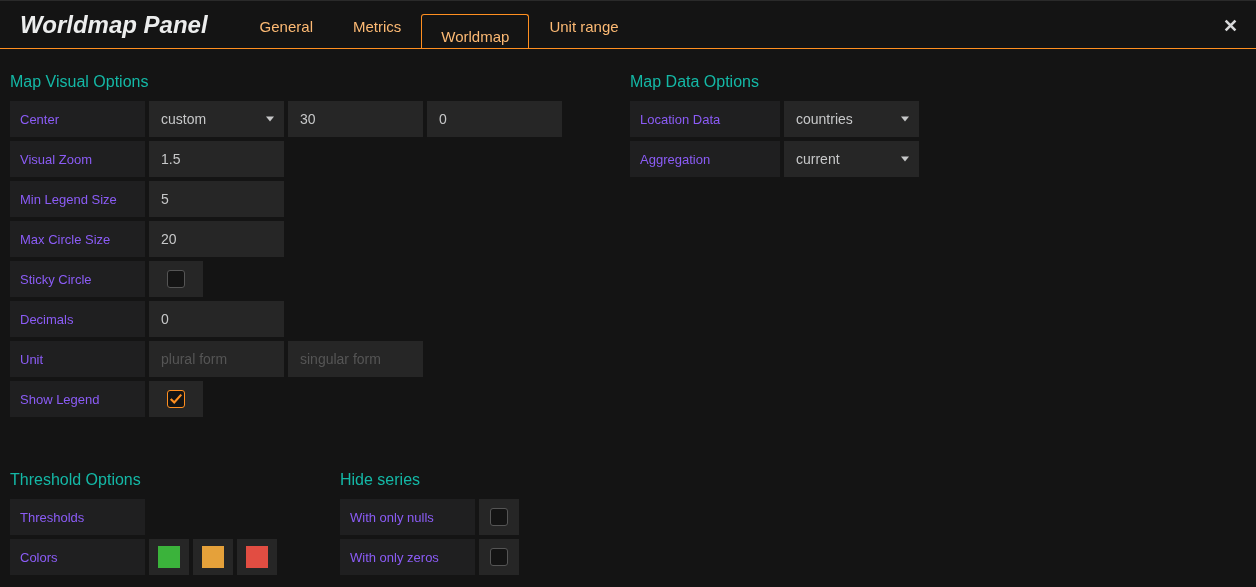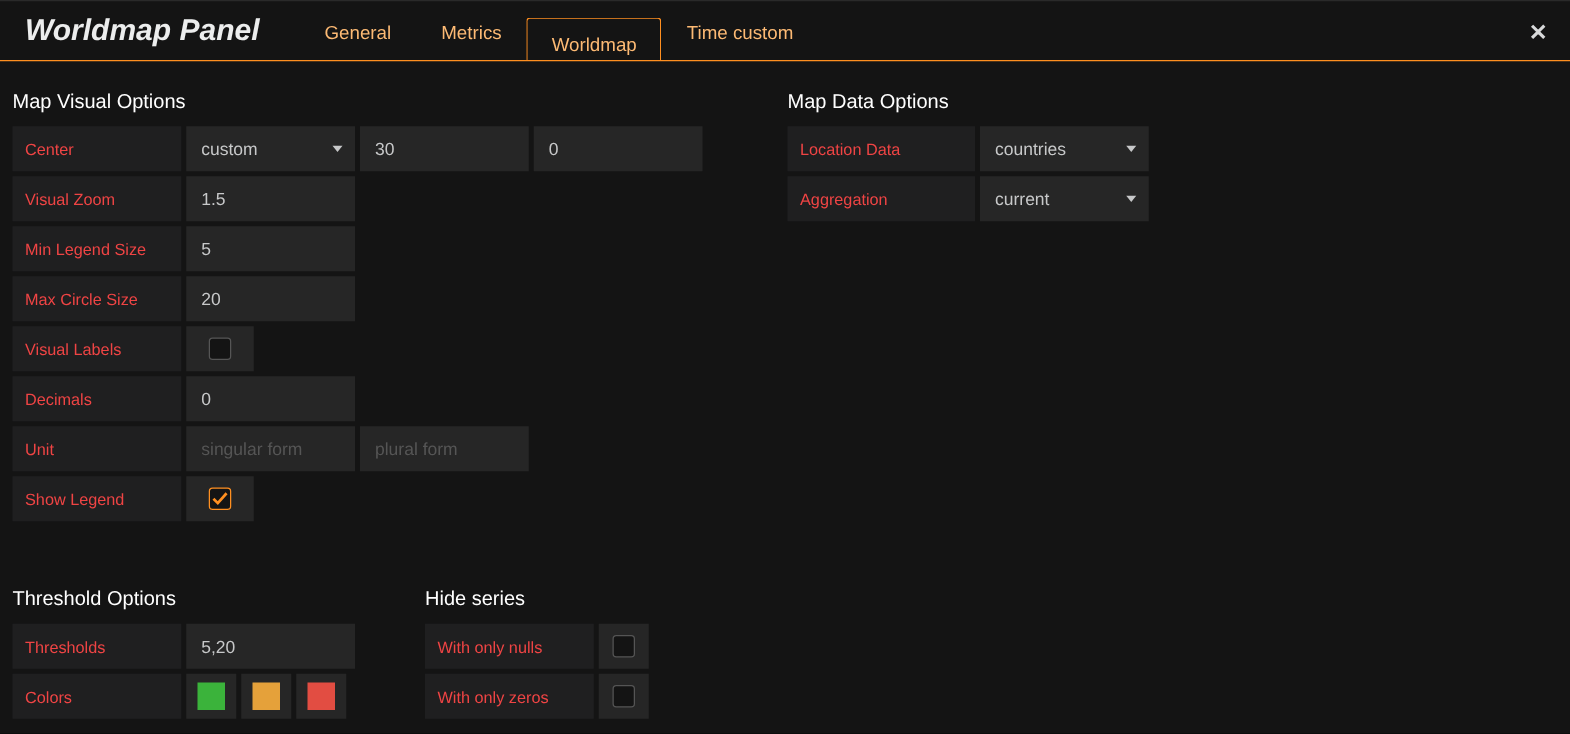--- a/index.html
+++ b/index.html
@@ -71,31 +71,31 @@
     display: flex;
     flex-direction: column;
   }
   .row1 {
     display: flex;
   }
   .col-left { width: 620px; }
   .col-right { }
   .section-title {
     font-size: 16px;
-    color: #ffffff;
+    color: #14b8a6;
     margin-bottom: 10px;
     font-weight: 400;
   }
   .form-row {
     display: flex;
     margin-bottom: 4px;
   }
   .label-box {
     background: #1f1f20;
-    color: #ef4444;
+    color: #8b5cf6;
     width: 135px;
     height: 36px;
     display: flex;
     align-items: center;
     padding: 0 10px;
     font-size: 13px;
     margin-right: 4px;
     flex-shrink: 0;
   }
   .label-box.w150 { width: 150px; }
@@ -171,21 +171,21 @@
 </head>
 <body>
 
 <div class="panel">
   <div class="header">
     <div class="title">Worldmap Panel</div>
     <div class="tabs">
       <div class="tab">General</div>
       <div class="tab">Metrics</div>
       <div class="tab active">Worldmap</div>
-      <div class="tab">Time custom</div>
+      <div class="tab">Unit range</div>
     </div>
     <div class="close-icon">✕</div>
   </div>
   <div class="tab-underline"></div>
 
   <div class="body">
     <div class="row1">
 
       <div class="col-left">
         <div class="section-title">Map Visual Options</div>
@@ -209,37 +209,37 @@
           <div class="label-box">Min Legend Size</div>
           <input class="input-box" value="5" style="">
         </div>
 
         <div class="form-row">
           <div class="label-box">Max Circle Size</div>
           <input class="input-box" value="20" style="">
         </div>
 
         <div class="form-row">
-          <div class="label-box">Visual Labels</div>
+          <div class="label-box">Sticky Circle</div>
           <div class="checkbox-wrap">
             <div class="checkbox">
               
             </div>
           </div>
         </div>
 
         <div class="form-row">
           <div class="label-box">Decimals</div>
           <input class="input-box" value="0" style="">
         </div>
 
         <div class="form-row">
           <div class="label-box">Unit</div>
+          <input class="input-box" placeholder="plural form" style="">
           <input class="input-box" placeholder="singular form" style="">
-          <input class="input-box" placeholder="plural form" style="">
         </div>
 
         <div class="form-row">
           <div class="label-box">Show Legend</div>
           <div class="checkbox-wrap">
             <div class="checkbox checked">
               <svg viewBox="0 0 16 16">
                   <path d="M2 8 L6 12 L14 3" stroke="#ff8f20" stroke-width="2.5" fill="none"></path>
                 </svg>
             </div>
@@ -268,21 +268,20 @@
       </div>
     </div>
 
     <div class="row2">
 
       <div class="col-thresh">
         <div class="section-title">Threshold Options</div>
 
         <div class="form-row">
           <div class="label-box">Thresholds</div>
-          <input class="input-box" value="5,20" style="">
         </div>
 
         <div class="form-row">
           <div class="label-box">Colors</div>
           <div class="color-swatch-wrap">
             <div class="color-swatch" style="background:#3bb33b"></div>
           </div>
           <div class="color-swatch-wrap">
             <div class="color-swatch" style="background:#e5a13a"></div>
           </div>

